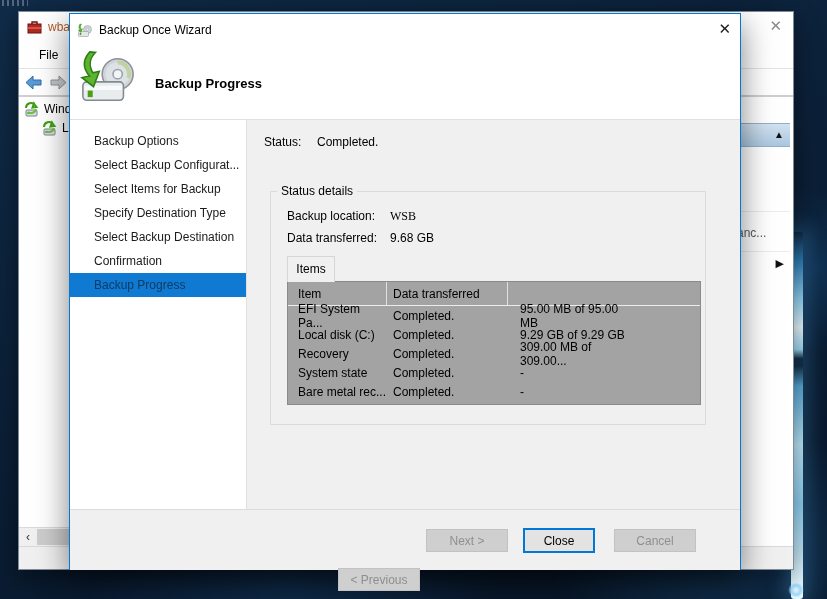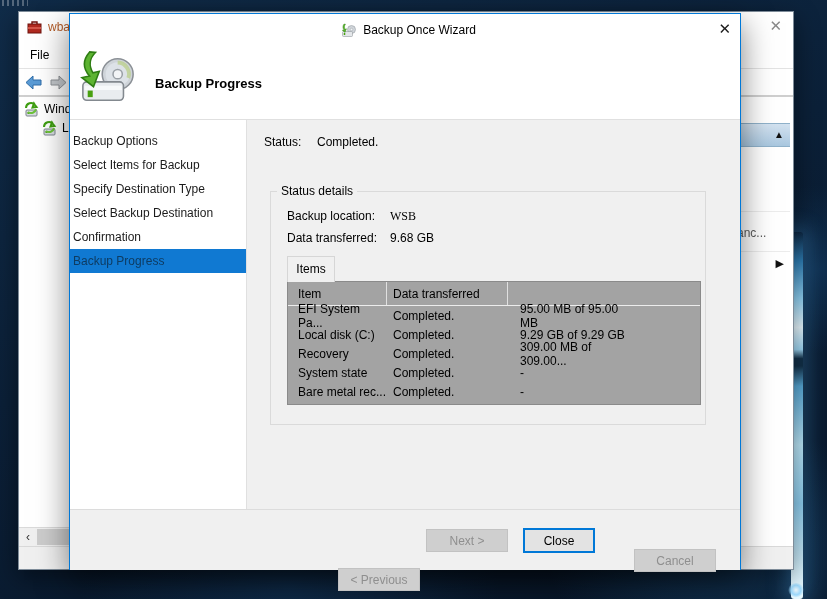--- a/index.html
+++ b/index.html
@@ -19,21 +19,21 @@
         box-shadow:0 0 20px 5px rgba(90,185,255,.30);}
   .beam-dot{position:absolute;left:788px;top:583px;width:16px;height:14px;border-radius:50%;
         background:radial-gradient(circle,#f2fcff 0%,#9fdcff 45%,rgba(90,170,230,0) 75%);}
   
   .mmc{position:absolute;left:18px;top:11px;width:776px;height:559px;background:#fff;
        border:1px solid #7e8c99;box-shadow:0 8px 24px rgba(0,0,0,.45);}
   .mmc-titlebar{position:absolute;left:0;top:0;right:0;height:29px;background:#fff;display:flex;align-items:center;padding-left:8px;}
   .mmc-title{color:#b35a26;margin-left:6px;}
   .mmc-close{position:absolute;right:11px;top:6px;font-size:15px;color:#8a8a8a;line-height:1;}
   .mmc-menubar{position:absolute;left:0;top:29px;right:0;height:28px;border-bottom:1px solid #e3e3e3;display:flex;align-items:center;}
-  .mmc-menu-item{padding:0 11px;}
+  .mmc-menu-item{padding:0 20px;}
   .mmc-toolbar{position:absolute;left:0;top:58px;right:0;height:27px;display:flex;align-items:center;padding-left:5px;border-bottom:2px solid #cfcfcf;}
   .tb-sep{width:1px;height:18px;background:#d9d9d9;margin-left:7px;}
   .mmc-tree{position:absolute;left:0;top:87px;width:230px;}
   .tree-row{display:flex;align-items:center;height:19px;}
   .tree-row .lbl{margin-left:5px;}
   .indent1{padding-left:4px;} .indent2{padding-left:22px;}
   
   .act-bar{position:absolute;right:3px;top:111px;width:50px;height:24px;
            background:linear-gradient(#d3e2f0,#a9c7df);border-top:1px solid #8fb1ca;border-bottom:1px solid #8fb1ca;}
   .act-bar .up{position:absolute;right:6px;top:5px;font-size:10px;color:#111;}
@@ -42,52 +42,52 @@
   .act-line2{position:absolute;right:3px;top:239px;width:50px;height:1px;background:#ececec;}
   .act-expand{position:absolute;right:9px;top:245px;font-size:11px;color:#111;}
   
   .mmc-hscroll{position:absolute;left:0;top:515px;width:200px;height:19px;background:#f0f0f0;border-top:1px solid #dadada;}
   .hs-btn{position:absolute;left:1px;top:1px;width:16px;height:16px;display:flex;align-items:center;justify-content:center;color:#333;font-size:12px;}
   .hs-thumb{position:absolute;left:18px;top:1px;width:170px;height:16px;background:#cdcdcd;}
   .mmc-status{position:absolute;left:0;top:534px;right:0;height:23px;background:#f0f0f0;border-top:1px solid #d9d9d9;}
   
   .wiz{position:absolute;left:69px;top:13px;width:672px;height:557px;background:#fff;
        border:1px solid #0078d7;box-shadow:0 10px 30px rgba(0,0,0,.5);}
-  .wiz-titlebar{position:absolute;left:0;top:0;right:0;height:32px;display:flex;align-items:center;padding-left:7px;background:#fff;justify-content:center;}
+  .wiz-titlebar{position:absolute;left:0;top:0;right:0;height:32px;display:flex;align-items:center;padding-left:7px;background:#fff;}
   .wiz-title{margin-left:6px;}
   .wiz-close{position:absolute;right:9px;top:7px;font-size:15px;color:#1a1a1a;line-height:1;}
   .wiz-header{position:absolute;left:0;top:32px;right:0;height:73px;background:#fff;}
   .wiz-hicon{position:absolute;left:7px;top:3px;}
   .wiz-htitle{position:absolute;left:85px;top:30px;font-weight:bold;font-size:13px;}
   .wiz-hline{position:absolute;left:0;top:105px;right:0;height:1px;background:#e0e0e0;}
   .wiz-body{position:absolute;left:0;top:106px;right:0;height:389px;background:#f0f0f0;}
   .wiz-side{position:absolute;left:0;top:0;width:177px;height:100%;background:#fff;border-right:1px solid #e0e0e0;}
   .steps{position:absolute;left:0;top:9px;right:0;}
-  .step{height:24px;line-height:24px;padding-left:3px;color:#1b1b1b;white-space:nowrap;overflow:hidden;}
+  .step{height:24px;line-height:24px;padding-left:24px;color:#1b1b1b;white-space:nowrap;overflow:hidden;}
   .step.sel{background:#1079d2;color:#0e3c63;}
   .wiz-main{position:absolute;left:178px;top:0;right:0;height:100%;}
   .stat-label{position:absolute;left:16px;top:15px;}
   .stat-value{position:absolute;left:69px;top:15px;}
   .groupbox{position:absolute;left:22px;top:71px;width:436px;height:234px;border:1px solid #dadada;}
   .group-label{position:absolute;left:6px;top:-8px;background:#f0f0f0;padding:0 4px;}
   .g-row1-l{position:absolute;left:16px;top:17px;} .g-row1-v{position:absolute;left:119px;top:17px;font-family:Liberation Serif, serif;}
   .g-row2-l{position:absolute;left:16px;top:39px;} .g-row2-v{position:absolute;left:119px;top:39px;}
   .tab{position:absolute;left:16px;top:64px;width:48px;height:26px;background:#f0f0f0;
        border:1px solid #d6d6d6;border-bottom:none;text-align:center;line-height:25px;z-index:2;}
   .items-table{position:absolute;left:16px;top:89px;width:414px;height:124px;background:#a3a3a3;border:1px solid #8a8a8a;z-index:1;}
   .t-head{display:flex;height:24px;border-bottom:1px solid #ececec;}
   .t-head .c{border-right:1px solid #e0e0e0;display:flex;align-items:center;}
   .c1{width:99px;padding-left:10px;} .c2{width:127px;padding-left:6px;} .c3{width:121px;padding-left:6px;} .c4{flex:1;border-right:none !important;}
   .t-row{display:flex;height:19px;align-items:center;}
   .t-row .c1,.t-row .c2,.t-row .c3{border:none;}
   .wiz-footer{position:absolute;left:0;top:495px;right:0;height:61px;background:#f0f0f0;border-top:1px solid #dcdcdc;}
   .btn{position:absolute;top:19px;width:82px;height:23px;display:flex;align-items:center;justify-content:center;
        background:#cfcfcf;border:1px solid #c2c2c2;color:#8f8f8f;}
   .btn.primary{top:18px;width:72px;height:25px;background:#e3e3e3;border:2px solid #0078d7;color:#000;}
-  .b-prev{left:268px;margin-top:39px;} .b-next{left:356px;} .b-close{left:453px;} .b-cancel{left:564px;margin-top:20px;}
+  .b-prev{left:268px;margin-top:39px;} .b-next{left:356px;} .b-close{left:453px;} .b-cancel{left:544px;}
 </style>
 </head>
 <body>
 
 <div id="stage">
   <div class="dots"></div>
   <div class="beam"></div>
   <div class="beam-dot"></div>
 
   <div class="mmc">
@@ -172,20 +172,21 @@
         <path d="M6.5 1.5 C3 5.5 3 10 6.5 14 L2.5 14.8 L8.5 19.5 L11.5 11.5 L8.2 12.3 C6.2 9 6.3 5 9.5 1.8 Z" fill="#5db431" stroke="#2e7d12" stroke-width="0.8"></path>
       </svg>
       <span class="wiz-htitle">Backup Progress</span>
     </div>
     <div class="wiz-hline"></div>
 
     <div class="wiz-body">
       <div class="wiz-side">
         <div class="steps">
           <div class="step">Backup Options</div>
+          <div class="step">Select Backup Configurat...</div>
           <div class="step">Select Items for Backup</div>
           <div class="step">Specify Destination Type</div>
           <div class="step">Select Backup Destination</div>
           <div class="step">Confirmation</div>
           <div class="step sel">Backup Progress</div>
         </div>
       </div>
 
       <div class="wiz-main">
         <span class="stat-label">Status:</span>

